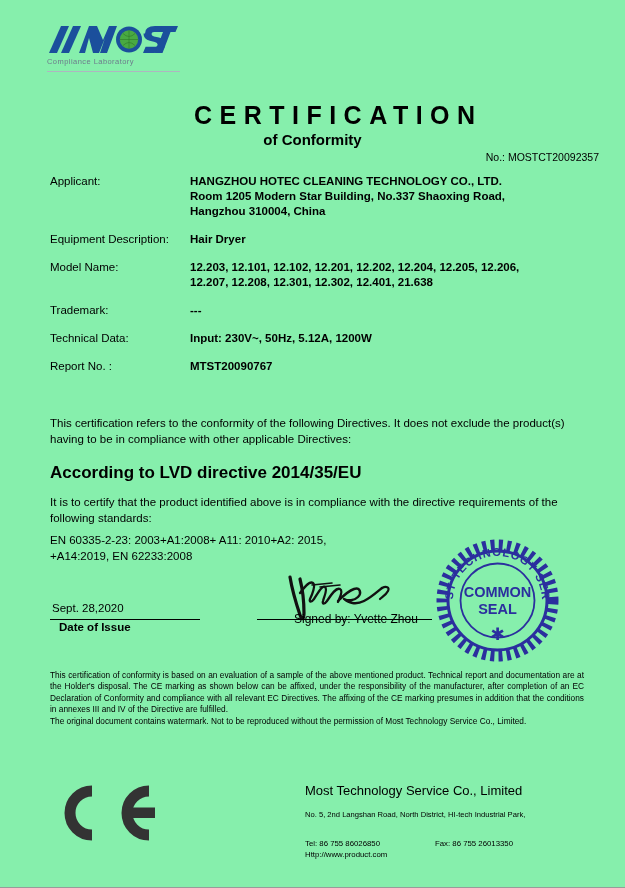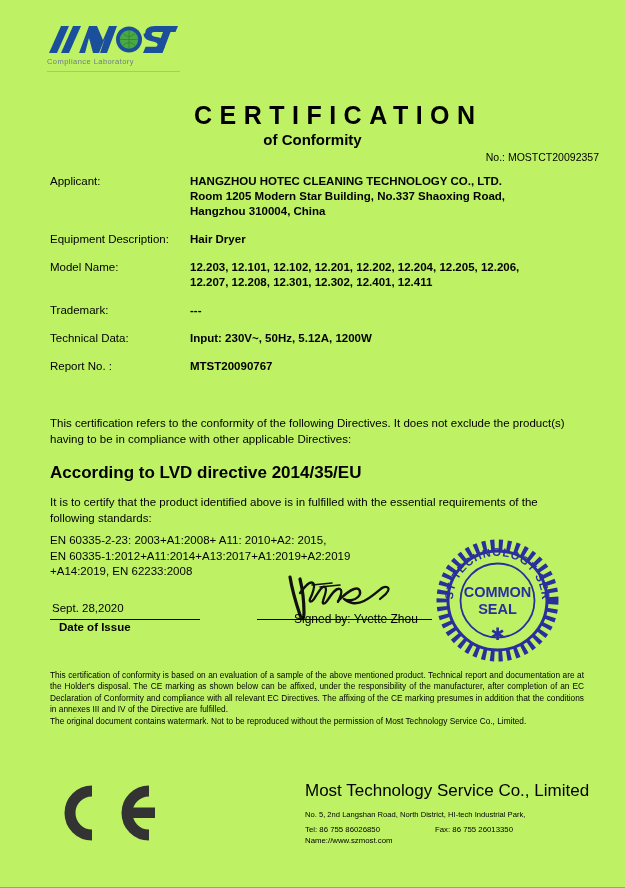--- a/index.html
+++ b/index.html
@@ -9,21 +9,21 @@
     background: #ffffff;
   }
   body {
     font-family: "Liberation Sans", sans-serif;
     color: #000000;
   }
   .page {
     position: relative;
     width: 625px;
     height: 888px;
-    background: #bef264;
+    background: #86efac;
     overflow: hidden;
     box-sizing: border-box;
     border-bottom: 1px solid #9a9a9a;
   }
 
   
   .logo-block {
     position: absolute;
     left: 47px;
     top: 23px;
@@ -234,30 +234,30 @@
 
   
   .footer {
     position: absolute;
     left: 305px;
     top: 783px;
     width: 300px;
     font-family: "Liberation Sans", sans-serif;
   }
   .footer-company {
-    font-size: 17px;
+    font-size: 13px;
     line-height: 16px;
   }
   .footer-addr {
     font-size: 7.6px;
     line-height: 10.2px;
     margin-top: 11px;
   }
   .footer-contact {
-    margin-top: 5px;
+    margin-top: 19px;
     font-size: 7.8px;
     line-height: 10.6px;
     position: relative;
   }
   .footer-contact .fax {
     position: absolute;
     left: 130px;
     top: 0;
   }
 </style>
@@ -307,21 +307,21 @@
       <div class="field-label">Equipment Description:</div>
       <div class="field-value">
         <span class="vline">Hair Dryer</span>
       </div>
     </div>
 
     <div class="field-row">
       <div class="field-label">Model Name:</div>
       <div class="field-value">
         <span class="vline">12.203, 12.101, 12.102, 12.201, 12.202, 12.204, 12.205, 12.206,</span>
-        <span class="vline">12.207, 12.208, 12.301, 12.302, 12.401, 12.411</span>
+        <span class="vline">12.207, 12.208, 12.301, 12.302, 12.401, 21.638</span>
       </div>
     </div>
 
     <div class="field-row">
       <div class="field-label">Trademark:</div>
       <div class="field-value">
         <span class="vline">---</span>
       </div>
     </div>
 
@@ -336,25 +336,24 @@
       <div class="field-label">Report No. :</div>
       <div class="field-value">
         <span class="vline">MTST20090767</span>
       </div>
     </div>
 
   </div>
 
   <div class="para para-directives">This certification refers to the conformity of the following Directives. It does not exclude the product(s) having to be in compliance with other applicable Directives:</div>
   <div class="para para-lvd">According to LVD directive 2014/35/EU</div>
-  <div class="para para-certify">It is to certify that the product identified above is in fulfilled with the essential requirements of the following standards:</div>
+  <div class="para para-certify">It is to certify that the product identified above is in compliance with the directive requirements of the following standards:</div>
 
   <div class="standards">
     <span class="sline">EN 60335-2-23: 2003+A1:2008+ A11: 2010+A2: 2015,</span>
-    <span class="sline">EN 60335-1:2012+A11:2014+A13:2017+A1:2019+A2:2019</span>
     <span class="sline">+A14:2019, EN 62233:2008</span>
   </div>
 
   <div class="seal">
     <svg width="127" height="127" viewBox="0 0 127 127" xmlns="http://www.w3.org/2000/svg">
       <defs>
         <path id="sealArcTop" d="M 19,63.5 A 44.5,44.5 0 0 1 108,63.5"></path>
         <path id="sealArcBottom" d="M 24,63.5 A 39.5,39.5 0 0 0 103,63.5"></path>
       </defs>
 
@@ -411,17 +410,17 @@
       <rect x="79" y="30.5" width="28" height="10.5" fill="#333333"></rect>
     </svg>
   </div>
 
   <div class="footer">
     <div class="footer-company">Most Technology Service Co., Limited</div>
     <div class="footer-addr">No. 5, 2nd Langshan Road, North District, HI-tech Industrial Park,</div>
     <div class="footer-contact">
       <span>Tel: 86 755 86026850</span>
       <span class="fax">Fax: 86 755 26013350</span>
-      <div>Name://www.szmost.com</div>
+      <div>Http://www.product.com</div>
     </div>
   </div>
 
 </div>
 
 </body></html>

